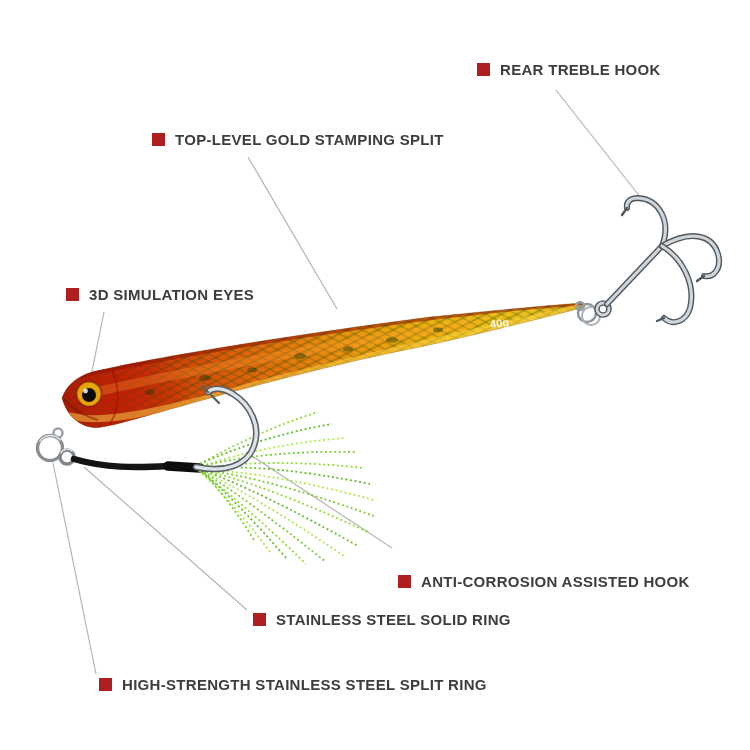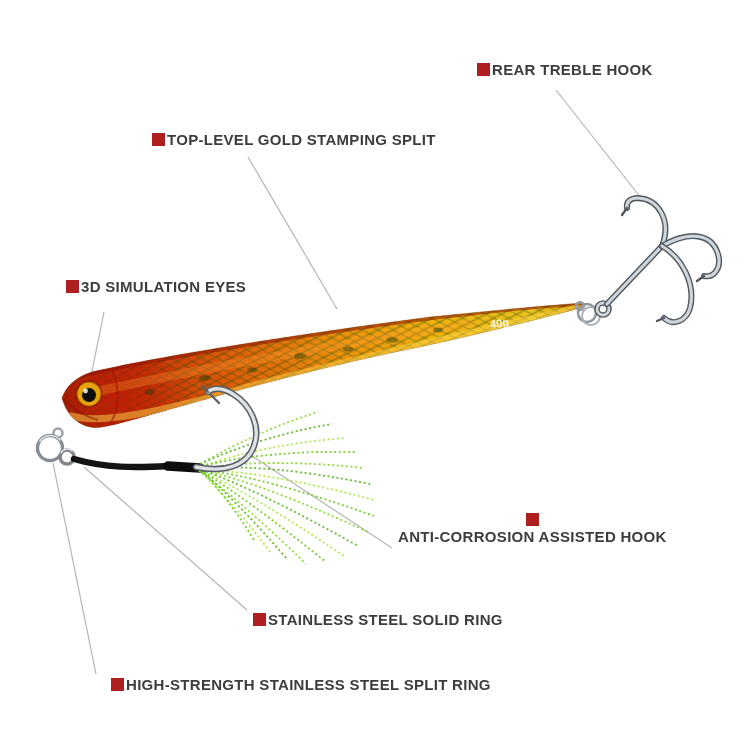--- a/index.html
+++ b/index.html
@@ -1,27 +1,27 @@
 <!DOCTYPE html>
 <html><head>
 <meta charset="utf-8">
 <style>
   html,body{margin:0;padding:0;background:#fff;}
   .stage{position:relative;width:750px;height:750px;background:#ffffff;overflow:hidden;
          font-family:"Liberation Sans",sans-serif;}
   .stage svg{position:absolute;left:0;top:0;}
-  .ann{position:absolute;display:flex;align-items:center;gap:2px;
+  .ann{position:absolute;display:flex;align-items:center;gap:10px;
        font-weight:700;font-size:15px;letter-spacing:.3px;color:#3d3d3d;white-space:nowrap;}
   .marker{width:13px;height:13px;background:#b01f1f;flex:0 0 auto;}
   .ann1{left:477px;top:61px;}
   .ann2{left:152px;top:131px;}
-  .ann3{left:18px;top:278px;padding-left:48px;}
-  .ann4{left:398px;top:513px;flex-direction:column;}
+  .ann3{left:18px;top:286px;padding-left:48px;}
+  .ann4{left:398px;top:573px;}
   .ann5{left:253px;top:611px;align-items:center;}
-  .ann6{left:111px;top:676px;align-items:center;}
+  .ann6{left:99px;top:676px;align-items:center;}
 </style>
 </head>
 <body>
 
 <div class="stage">
 
   <svg width="750" height="750" viewBox="0 0 750 750">
     <defs>
       <linearGradient id="bodyGrad" gradientUnits="userSpaceOnUse" x1="62" y1="400" x2="585" y2="305">
         <stop offset="0" stop-color="#a81605"></stop>

